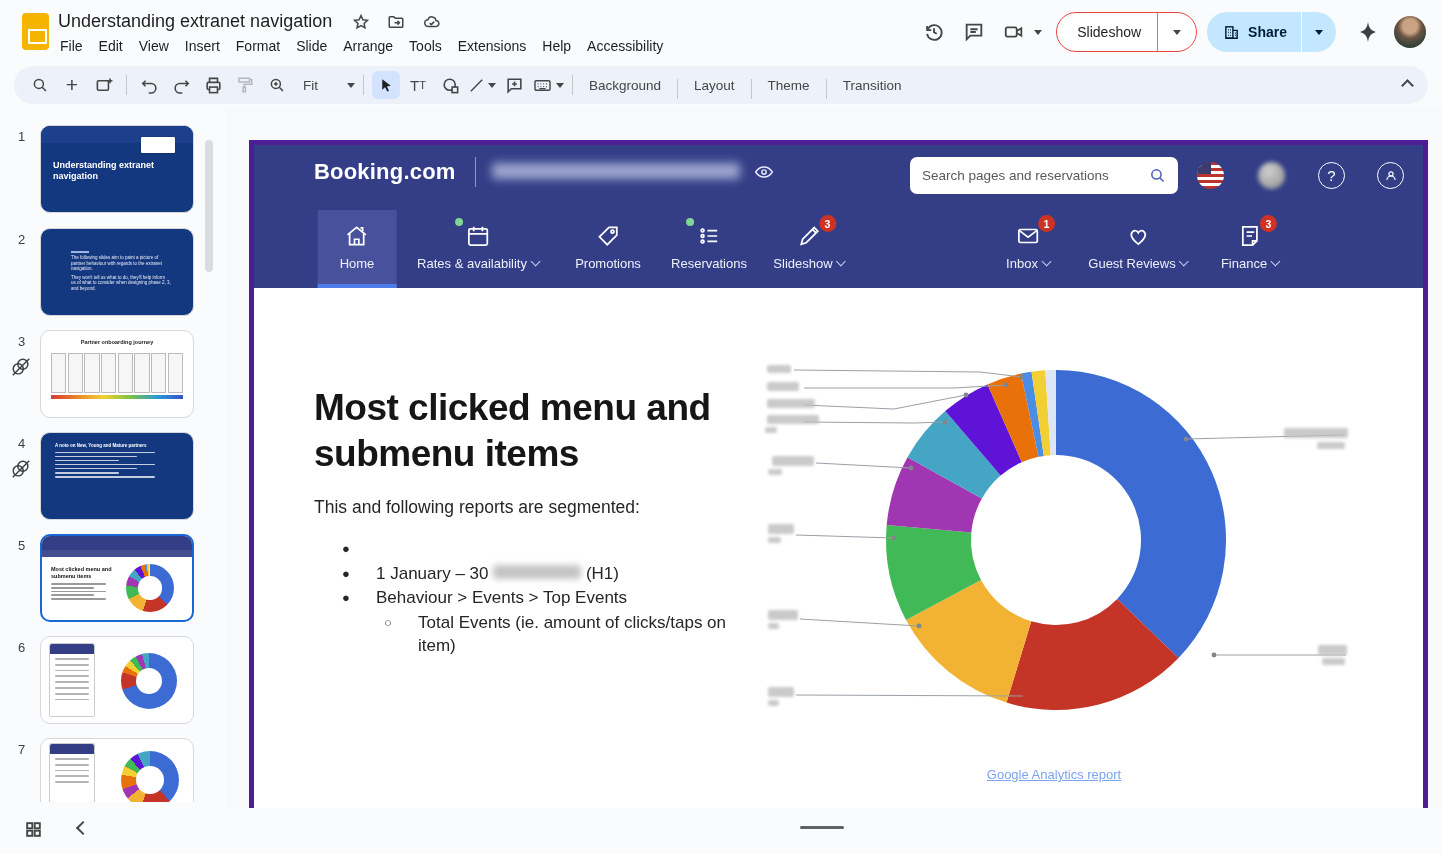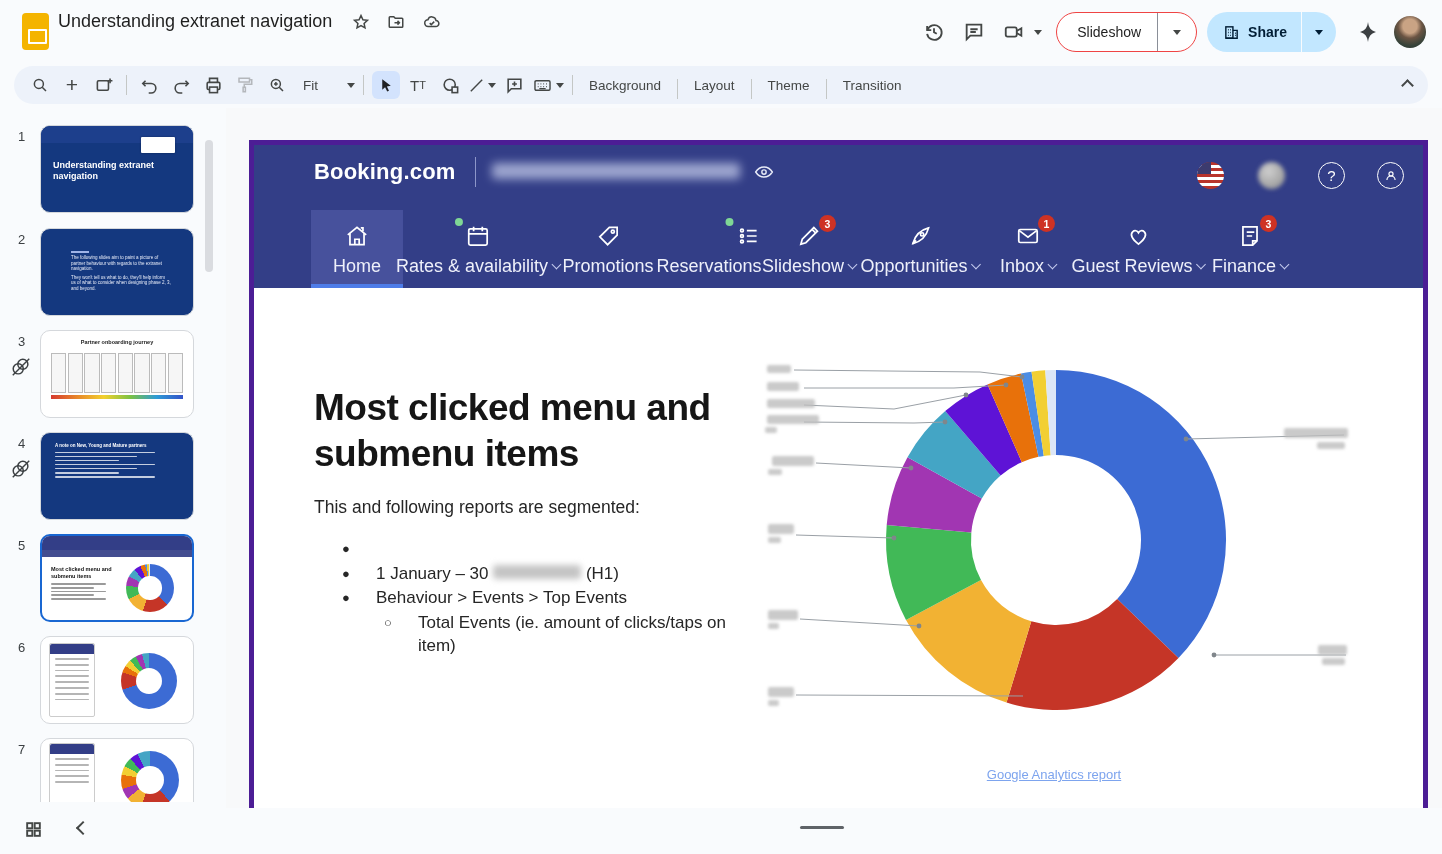--- a/index.html
+++ b/index.html
@@ -102,21 +102,21 @@
   .bk-circle-ico { position:absolute; width:27px; height:27px; border-radius:50%; border:1.6px solid #fff;
     display:flex; align-items:center; justify-content:center; color:#fff; font-size:15px; top:17px; }
 
   
   .bk-nav { position:absolute; left:0; top:65px; width:100%; height:78px; }
   .bk-item { position:absolute; top:0; height:78px; display:flex; flex-direction:column; align-items:center;
     justify-content:flex-start; padding-top:13px; transform:translateX(-50%); }
   .bk-item.active { background:#47519c; border-bottom:4px solid #4e7ce8; padding-left:22px; padding-right:22px; }
   .bk-icowrap { position:relative; height:27px; }
   .bk-icowrap svg { display:block; }
-  .bk-label { margin-top:6px; font-size:18px; color:#eef0fa; white-space:nowrap; display:flex; align-items:center; gap:5px; }
+  .bk-label { margin-top:6px; font-size:13px; color:#eef0fa; white-space:nowrap; display:flex; align-items:center; gap:5px; }
   .bk-chev { width:7px; height:7px; border-right:1.5px solid #c7cdf0; border-bottom:1.5px solid #c7cdf0;
     transform:rotate(45deg); margin-top:-4px; }
   .bk-dot { position:absolute; left:-10px; top:-5px; width:8px; height:8px; border-radius:50%; background:#7fd795; }
   .bk-badge { position:absolute; right:-14px; top:-8px; min-width:17px; height:17px; border-radius:9px; background:#ce3224;
     color:#fff; font-size:10.5px; font-weight:bold; display:flex; align-items:center; justify-content:center; padding:0 3px; }
 
   
   .sl-title { position:absolute; left:60px; top:240px; width:430px; font-size:37px; line-height:46px;
     font-weight:800; color:#161616; letter-spacing:-.5px; }
   .sl-intro { position:absolute; left:60px; top:352px; font-size:17.5px; color:#262626; }
@@ -158,20 +158,33 @@
           <path d="M10 13h6M14 10.5L16.5 13 14 15.5"></path>
         </svg>
       </span>
     <span>
         <svg width="20" height="18" viewBox="0 0 24 24" fill="none" stroke="#444746" stroke-width="2">
           <path d="M7 18a4.5 4.5 0 0 1-.4-9A5.5 5.5 0 0 1 17.3 10 4 4 0 0 1 17 18z"></path>
           <path d="M9 13.5l2 2 4-4"></path>
         </svg>
       </span>
   </div>
+  <div class="menu-row" id="menu-row">
+      <div class="menu-item">File</div>
+      <div class="menu-item">Edit</div>
+      <div class="menu-item">View</div>
+      <div class="menu-item">Insert</div>
+      <div class="menu-item">Format</div>
+      <div class="menu-item">Slide</div>
+      <div class="menu-item">Arrange</div>
+      <div class="menu-item">Tools</div>
+      <div class="menu-item">Extensions</div>
+      <div class="menu-item">Help</div>
+      <div class="menu-item">Accessibility</div>
+    </div>
 
   <div class="top-actions">
     <div class="icon-btn">
       <svg width="22" height="22" viewBox="0 0 24 24" fill="none" stroke="#444746" stroke-width="2">
           <path d="M4.5 5.5V10H9"></path>
           <path d="M4.8 10a8 8 0 1 1-.3 4"></path>
           <path d="M12 8v4.2l3 1.8"></path>
         </svg>
     </div>
     <div class="icon-btn">
@@ -428,20 +441,27 @@
     <div class="bk-head">
       <div class="bk-logo">Booking.com</div>
       <div class="bk-divider"></div>
       <div class="bk-blurname"></div>
       <div class="bk-eye">
         <svg width="20" height="16" viewBox="0 0 24 16" fill="none" stroke="#e7eaf7" stroke-width="1.7">
             <path d="M2 8s3.8-6 10-6 10 6 10 6-3.8 6-10 6S2 8 2 8z"></path>
             <circle cx="12" cy="8" r="2.6"></circle>
           </svg>
       </div>
+      <div class="bk-search">
+        <input placeholder="Search pages and reservations" style="">
+        <svg width="17" height="17" viewBox="0 0 24 24" fill="none" stroke="#4e5fb8" stroke-width="2.2">
+            <circle cx="10.5" cy="10.5" r="6.5"></circle>
+            <path d="M15.5 15.5l5 5"></path>
+          </svg>
+      </div>
       <div class="bk-flag"></div>
       <div class="bk-blurcircle"></div>
       <div class="bk-circle-ico" style="left:1064px;">?</div>
       <div class="bk-circle-ico" style="left:1123px;">
         <svg width="14" height="14" viewBox="0 0 24 24" fill="none" stroke="#fff" stroke-width="2">
             <circle cx="12" cy="8.5" r="3.5"></circle>
             <path d="M5 19a7 7 0 0 1 14 0"></path>
           </svg>
       </div>
       <div class="bk-nav" id="bk-nav">
@@ -475,21 +495,21 @@
             <div class="bk-icowrap">
               <svg width="26" height="26" viewBox="0 0 24 24" fill="none" stroke="#fff" stroke-width="1.6">
                 <path d="M20 4h-7.2L4 12.8 11.2 20 20 11.2z"></path>
                 <circle cx="16" cy="8" r="1.4"></circle>
               </svg>
             </div>
             <div class="bk-label">
               <span>Promotions</span>
             </div>
           </div>
-          <div class="bk-item" style="left: 455px; align-items: flex-end;">
+          <div class="bk-item" style="left: 455px;">
             <div class="bk-icowrap">
               <svg width="26" height="26" viewBox="0 0 24 24" fill="none" stroke="#fff" stroke-width="1.6">
                 <circle cx="6" cy="7" r="1.3"></circle>
                 <circle cx="6" cy="12" r="1.3"></circle>
                 <circle cx="6" cy="17" r="1.3"></circle>
                 <path d="M10.5 7h9M10.5 12h9M10.5 17h9"></path>
               </svg>
               <span class="bk-dot"></span>
             </div>
             <div class="bk-label">
@@ -499,33 +519,20 @@
           <div class="bk-item" style="left: 555px;">
             <div class="bk-icowrap">
               <svg width="26" height="26" viewBox="0 0 24 24" fill="none" stroke="#fff" stroke-width="1.6">
                 <path d="M4.5 19.5l1.3-4.6L16.5 4.2l3.3 3.3L9.1 18.2z"></path>
                 <path d="M14.8 5.9l3.3 3.3"></path>
               </svg>
               <span class="bk-badge">3</span>
             </div>
             <div class="bk-label">
               <span>Slideshow</span>
-              <span class="bk-chev"></span>
-            </div>
-          </div>
-          <div class="bk-item" style="left: 666px;">
-            <div class="bk-icowrap">
-              <svg width="26" height="26" viewBox="0 0 24 24" fill="none" stroke="#fff" stroke-width="1.6">
-                <path d="M5 19c1.5-6 5-12 14.5-14.5C17 14 11 17.5 5 19z"></path>
-                <circle cx="13.5" cy="10.5" r="1.5"></circle>
-                <path d="M5 19l3-3"></path>
-              </svg>
-            </div>
-            <div class="bk-label">
-              <span>Opportunities</span>
               <span class="bk-chev"></span>
             </div>
           </div>
           <div class="bk-item" style="left: 774px;">
             <div class="bk-icowrap">
               <svg width="26" height="26" viewBox="0 0 24 24" fill="none" stroke="#fff" stroke-width="1.6">
                 <rect x="3.5" y="6" width="17" height="12" rx="1.5"></rect>
                 <path d="M4 7l8 6 8-6"></path>
               </svg>
               <span class="bk-badge">1</span>

